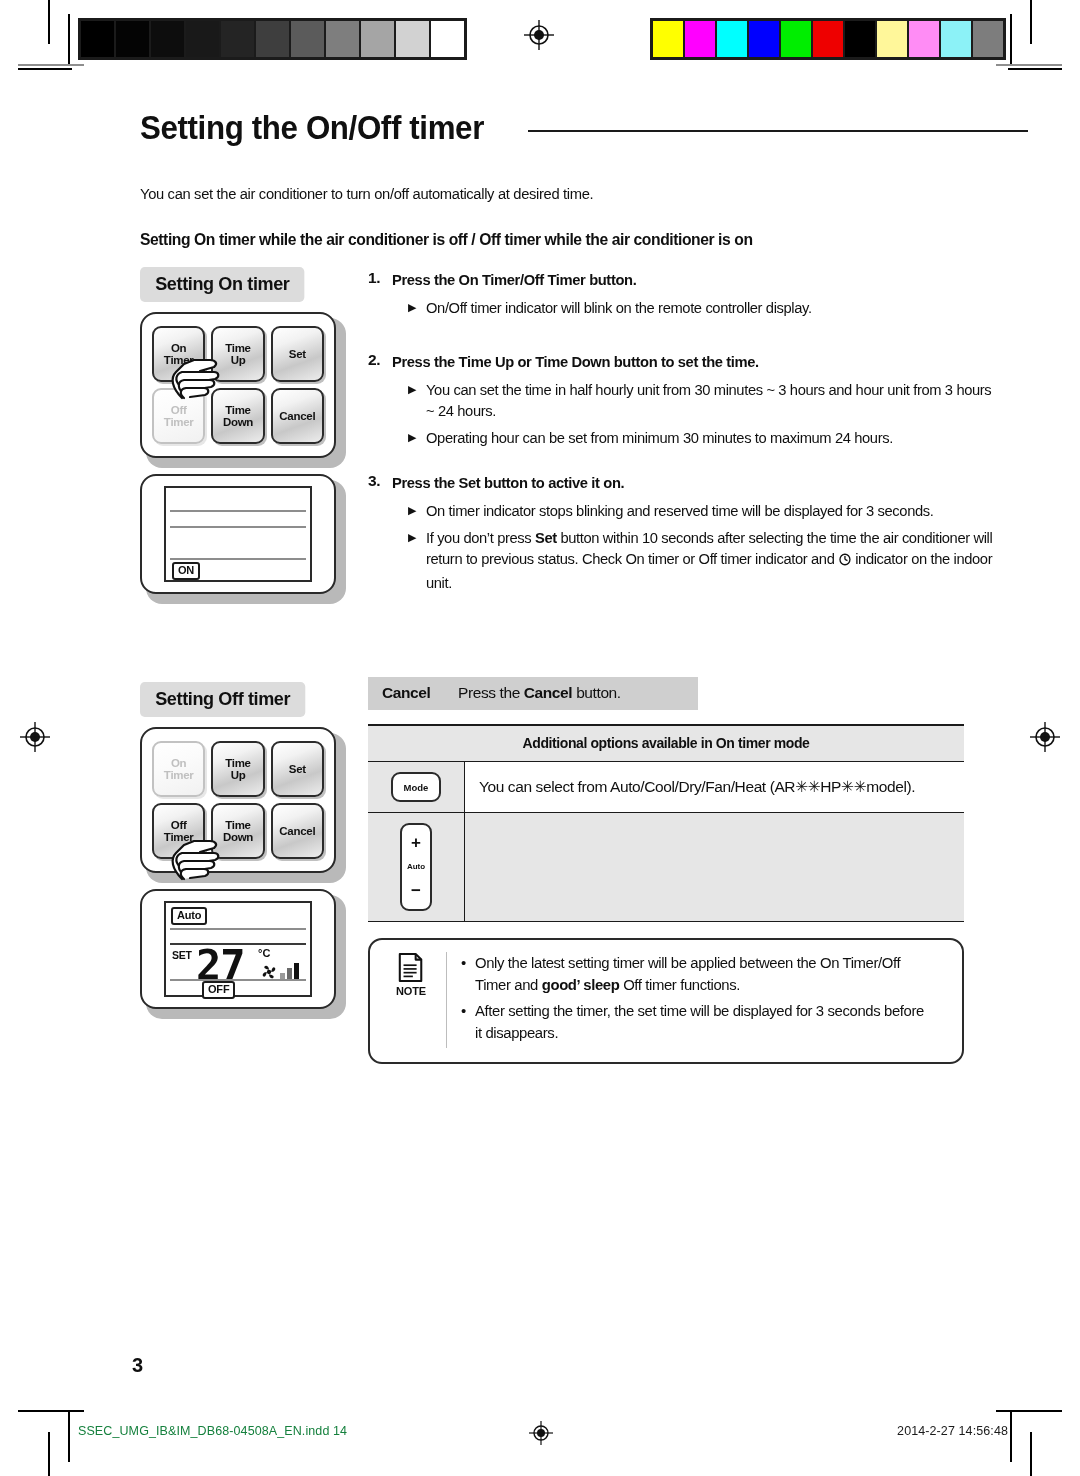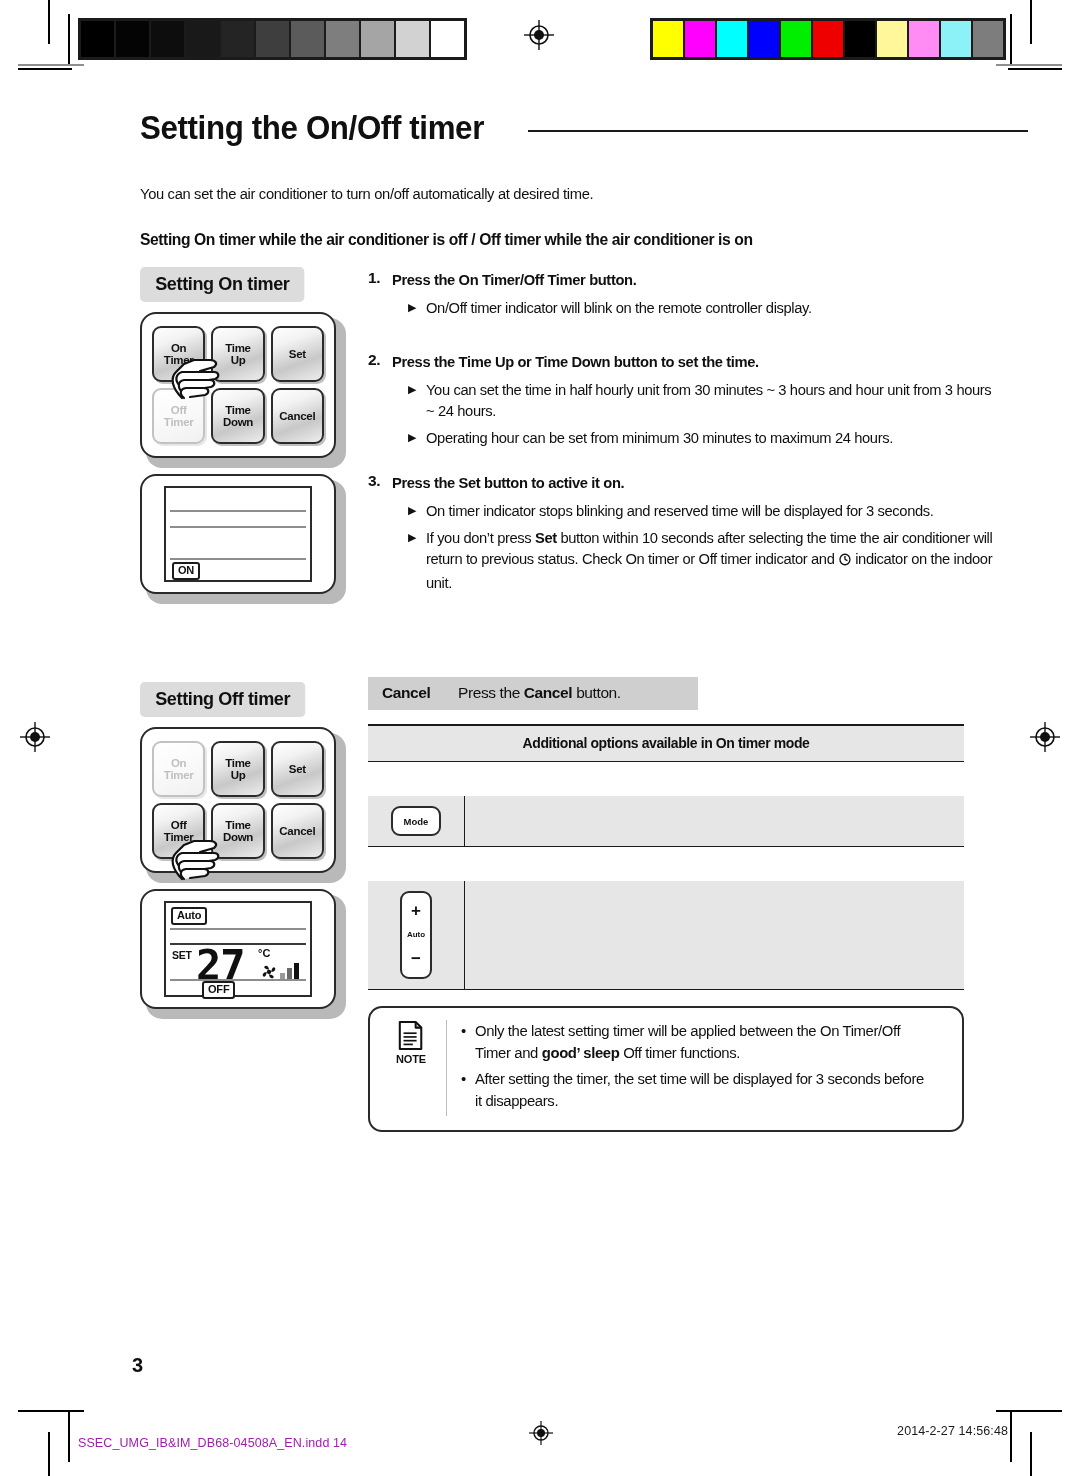--- a/index.html
+++ b/index.html
@@ -120,21 +120,21 @@
   }
   .cancel-strip .cl{font-size:15.5px;font-weight:bold;width:76px;letter-spacing:-0.4px;}
   .cancel-strip .cr{font-size:15.5px;letter-spacing:-0.4px;}
 
   
   .opt-table{margin-top:14px;width:596px;border-top:2px solid #1b1b1b;}
   .opt-head{
     background:#e6e6e6;text-align:center;font-size:14px;font-weight:bold;
     padding:9px 0 10px 0;border-bottom:1.5px solid #1b1b1b;letter-spacing:-0.4px;
   }
-  .opt-row{display:flex;border-bottom:1.5px solid #1b1b1b;background:#e6e6e6;margin-top:34px;}
+  .opt-row{display:flex;border-bottom:1.5px solid #1b1b1b;background:#e6e6e6;}
   .opt-row .icell{width:96px;flex:0 0 96px;display:flex;align-items:center;justify-content:center;
                   border-right:1.5px solid #1b1b1b;padding:10px 0;}
   .opt-row .tcell{flex:1;background:#fff;display:flex;align-items:center;
                   padding:10px 14px;font-size:15.5px;line-height:22px;letter-spacing:-0.4px;}
   .mini-key{
     border:2px solid #2b2b2b;border-radius:9px;background:#fff;
     display:flex;flex-direction:column;align-items:center;justify-content:center;
     font-size:9.5px;font-weight:bold;color:#111;
   }
   .mini-key.mode{width:46px;height:26px;}
@@ -152,21 +152,21 @@
   .note-icon .nlabel{font-size:11px;font-weight:bold;letter-spacing:-0.2px;margin-top:1px;}
   .note-body{flex:1;padding-left:14px;}
   .nbullet{display:flex;margin-bottom:4px;}
   .nbullet .dot{width:14px;flex:0 0 14px;font-size:15px;line-height:22px;}
   .nbullet .ntxt{flex:1;font-size:15.5px;line-height:22px;letter-spacing:-0.4px;
                  transform:scaleX(0.96);transform-origin:left center;}
 
   
   .pagenum{position:absolute;left:132px;top:1354px;font-size:20px;font-weight:bold;}
   .footer{position:absolute;left:0;right:0;top:1424px;height:22px;}
-  .footer .fl{position:absolute;left:78px;top:12px;font-size:12.5px;color:#a21caf;
+  .footer .fl{position:absolute;left:78px;top:0;font-size:12.5px;color:#15803d;
               font-family:"Liberation Sans", sans-serif;letter-spacing:0.1px;}
   .footer .fr{position:absolute;right:72px;top:0;font-size:12.5px;color:#1b1b1b;letter-spacing:0.1px;}
   .footer .fc{position:absolute;left:528px;top:-4px;width:26px;height:26px;}
 </style>
 </head>
 <body>
 
 <div class="page">
 
   <div class="cmark" style="left:48px;top:0;width:2px;height:44px;"></div>
@@ -446,20 +446,21 @@
 
         <div class="opt-table">
           <div class="opt-head">Additional options available in On timer mode</div>
 
           <div class="opt-row">
             <div class="icell">
               <div class="mini-key mode">
                 <span>Mode</span>
               </div>
             </div>
+            <div class="tcell">You can select from Auto/Cool/Dry/Fan/Heat (AR✳✳HP✳✳model).</div>
           </div>
 
           <div class="opt-row">
             <div class="icell">
               <div class="mini-key temp">
                 <span class="pm">+</span>
                 <span class="tl">Auto</span>
                 <span class="pm">−</span>
               </div>
             </div>

